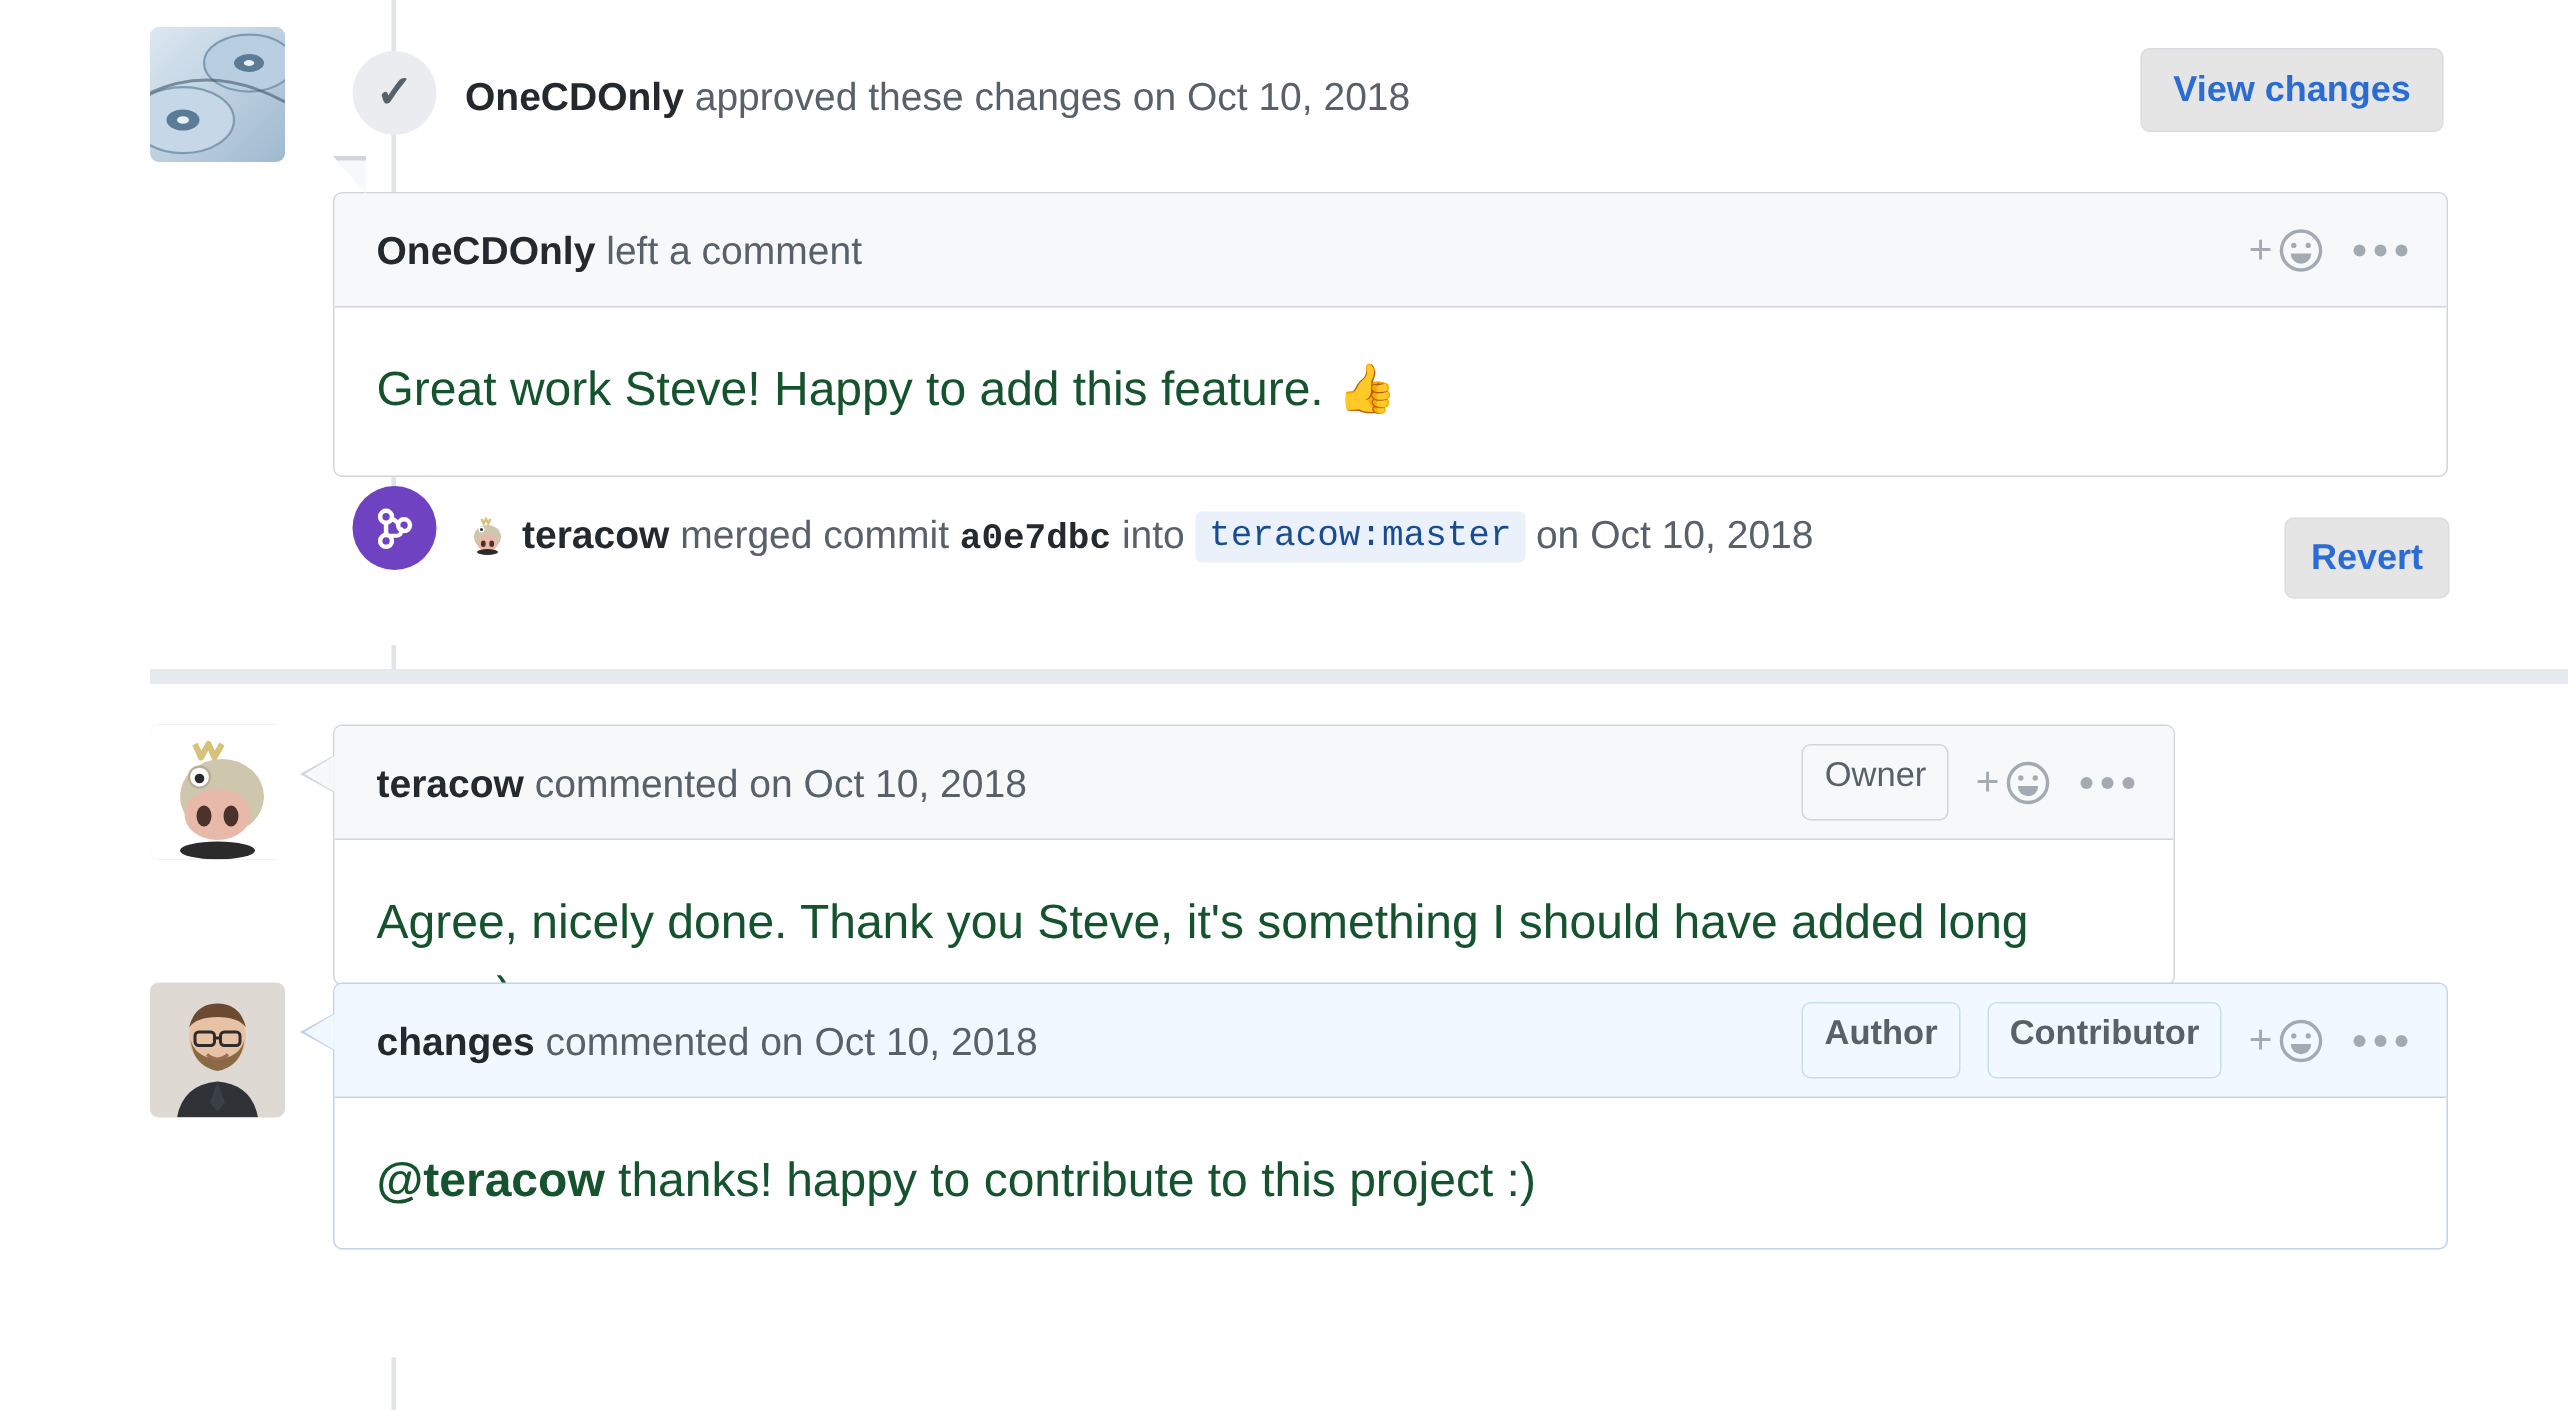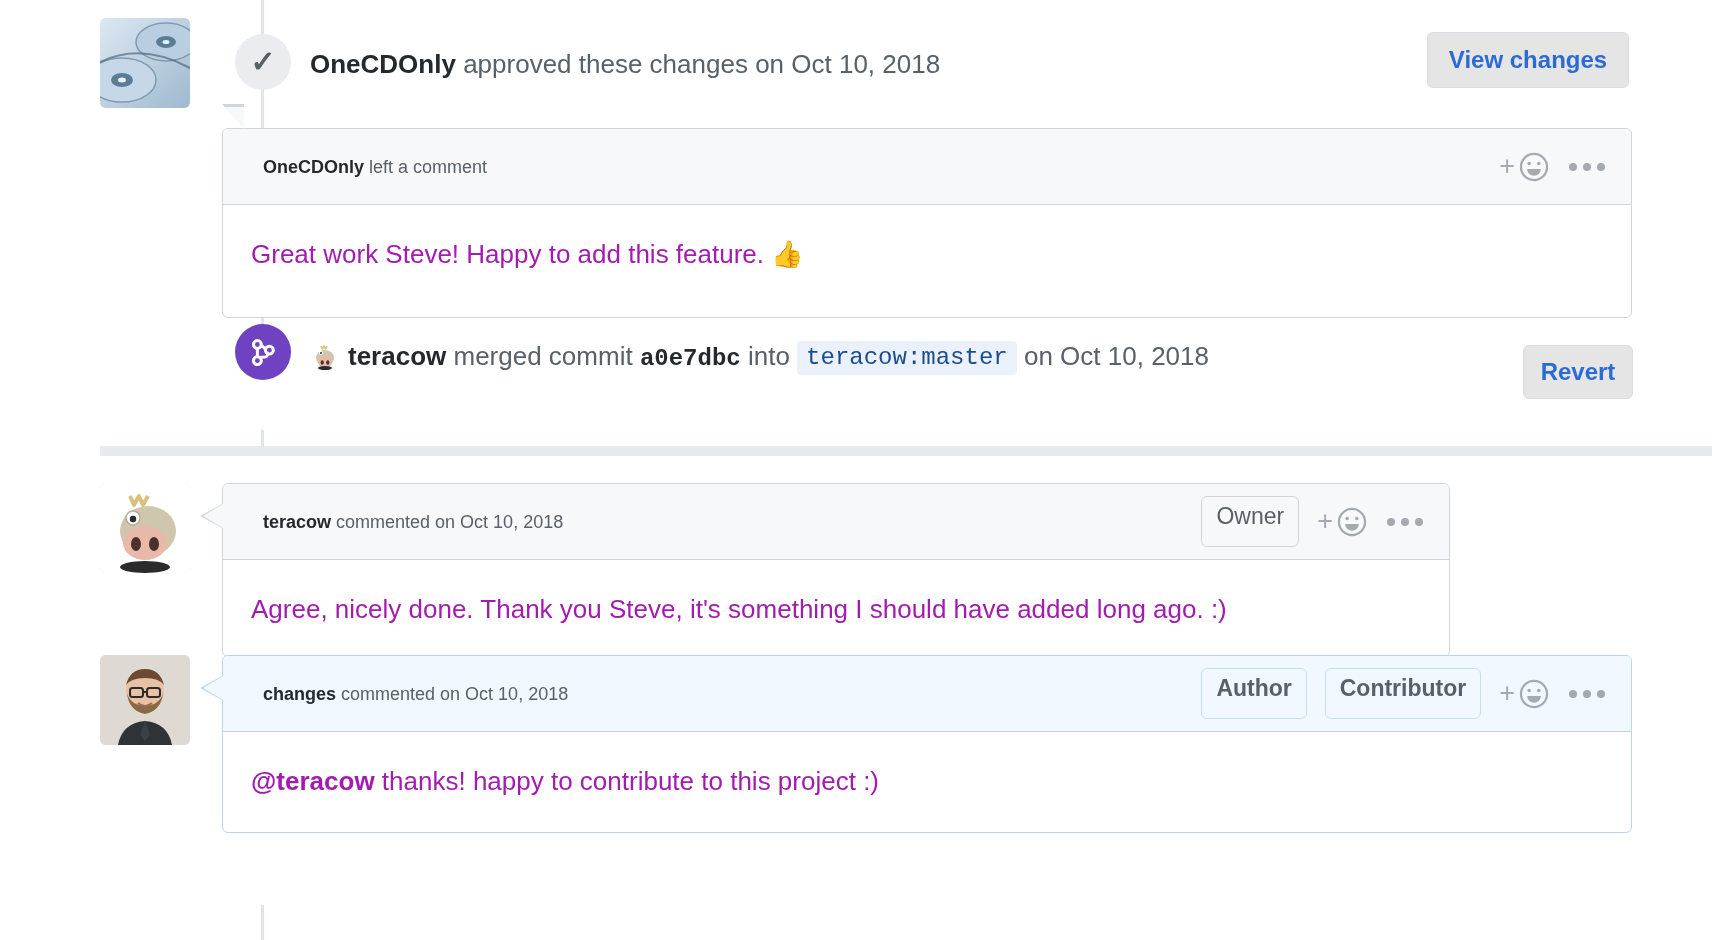--- a/index.html
+++ b/index.html
@@ -83,22 +83,22 @@
     height: 76px;
     background: #f6f8fa;
     border-bottom: 1px solid #d1d5da;
     display: flex; align-items: center;
   }
   .comment.blue .comment-header {
     background: #f1f8ff;
     border-bottom-color: #c0d3eb;
   }
   .comment-header-text {
-    margin-left: 40px;
-    font-size: 18px;
+    margin-left: 28px;
+    font-size: 26px;
     color: #586069;
     white-space: nowrap;
     line-height: 1;
   }
   .comment-header-text b { color: #24292e; font-weight: 700; }
 
   .header-right {
     position: absolute;
     right: 26px; top: 0; bottom: 0;
     display: flex; align-items: center; gap: 18px;
@@ -121,22 +121,22 @@
   }
   .plus-sign { font-size: 27px; line-height: 1; color: #a3aab1; }
   .kebab { display: flex; align-items: center; gap: 6px; }
   .kebab span {
     width: 8px; height: 8px; border-radius: 50%;
     background: #a3aab1; display: block;
   }
 
   .comment-body {
     padding: 30px 28px;
-    font-size: 26px;
-    color: #a21caf;
+    font-size: 32px;
+    color: #14532d;
     line-height: 1.5;
   }
   .comment-body b { font-weight: 700; }
 
   
   .tail, .tail-in {
     position: absolute;
     width: 0; height: 0;
     border-style: solid;
   }

